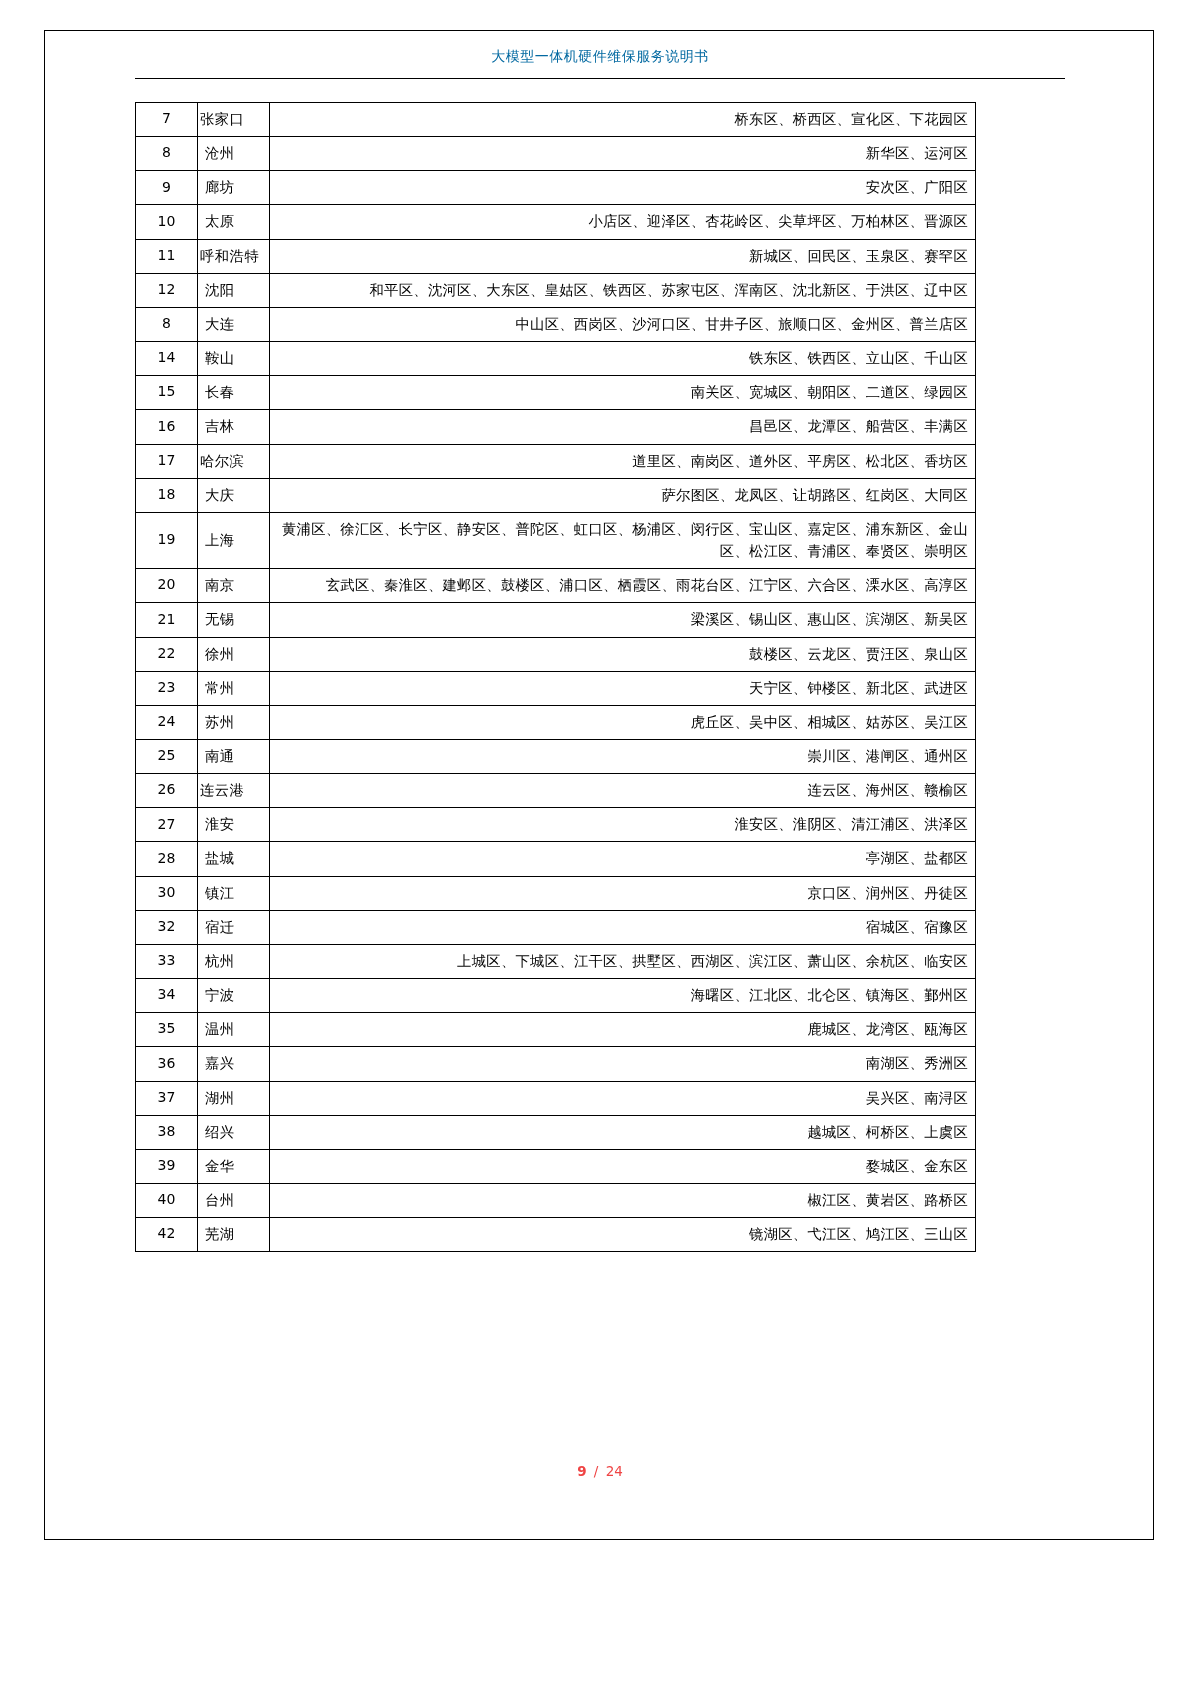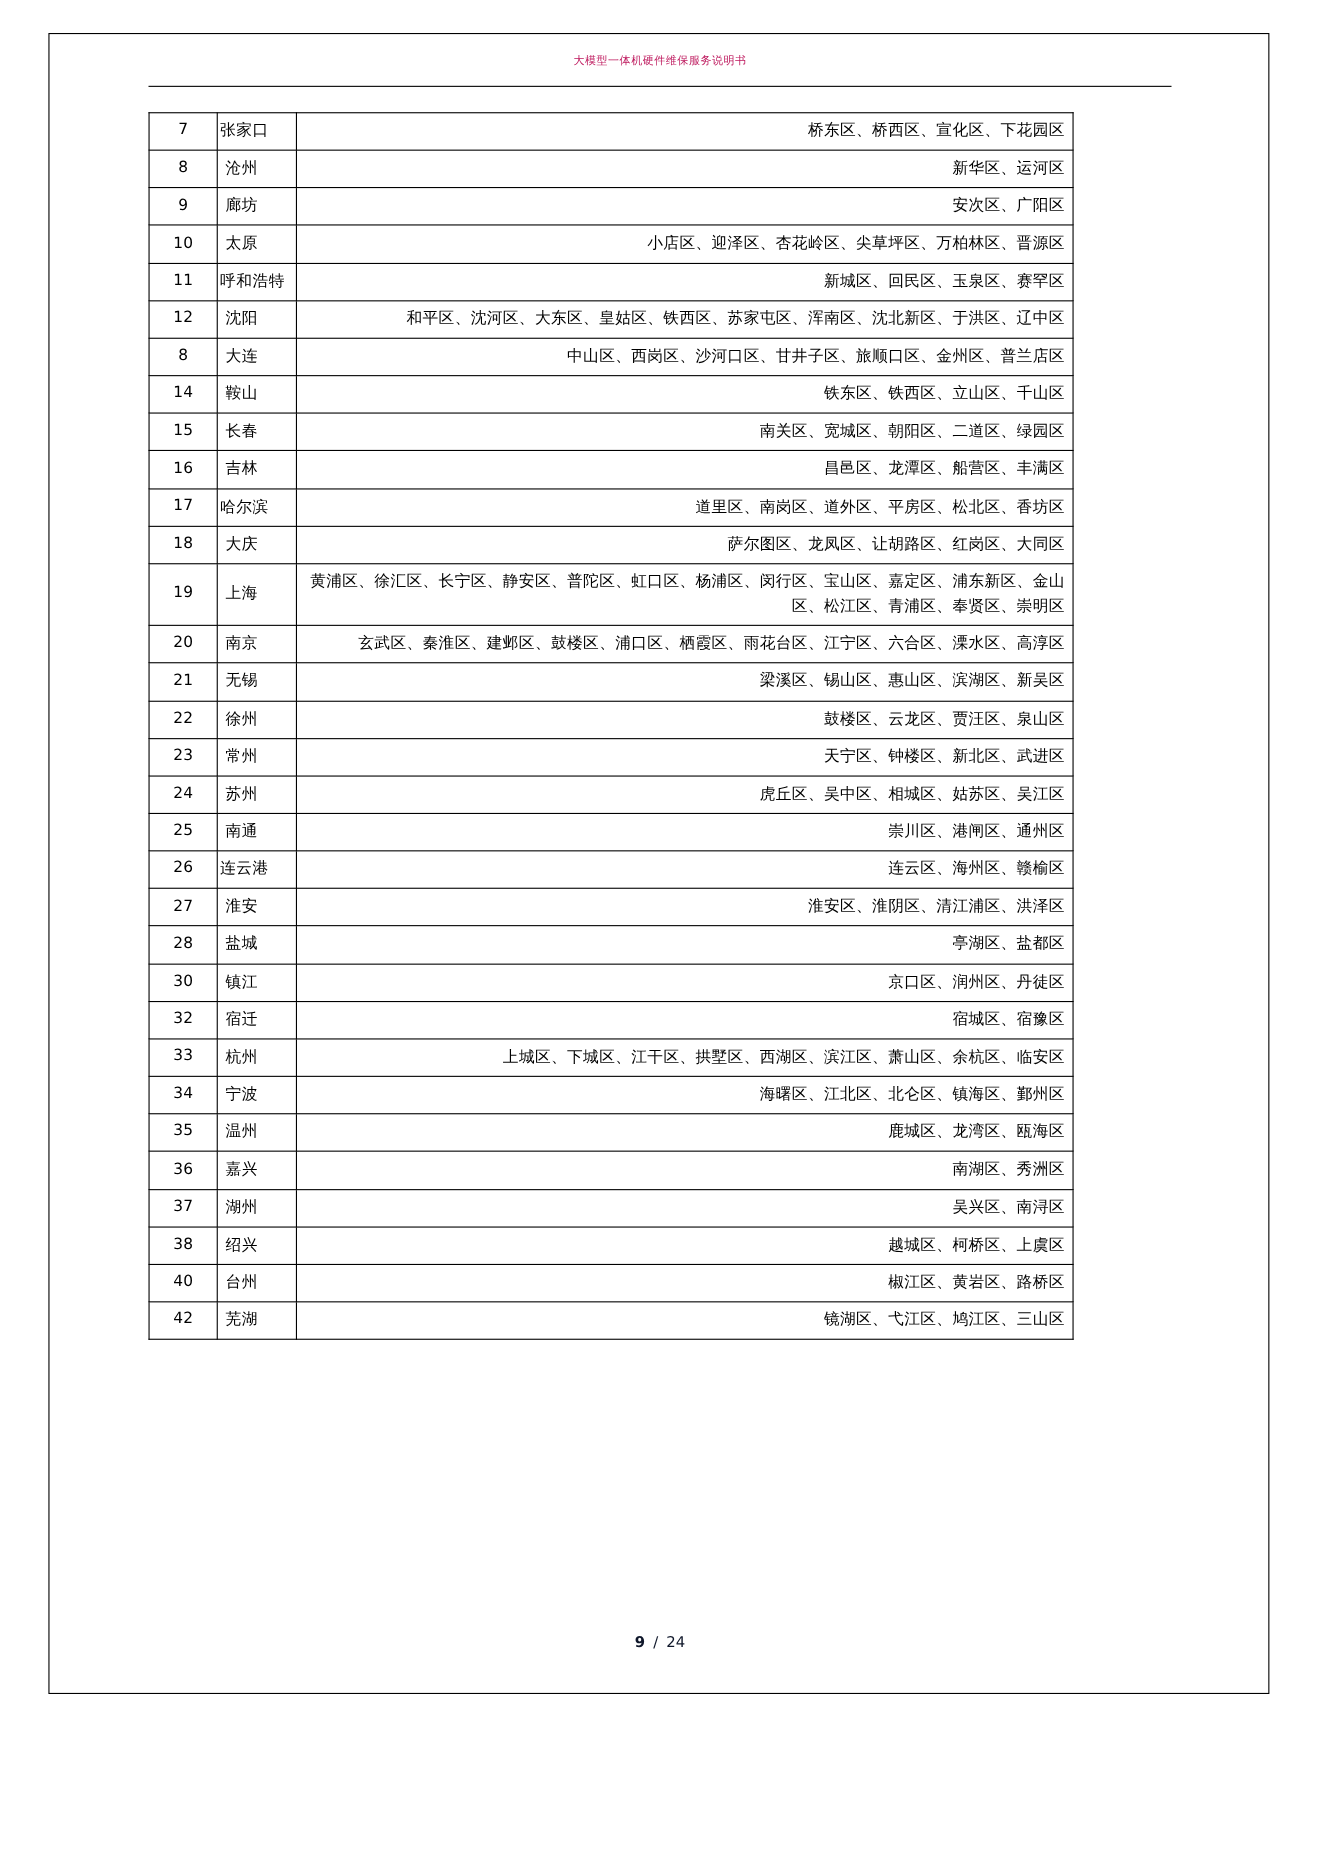--- a/index.html
+++ b/index.html
@@ -26,23 +26,23 @@
     height: 1510px;
     border: 1px solid #000;
     box-sizing: border-box;
   }
   .doc-header {
     position: absolute;
     left: 0;
     right: 0;
     top: 48px;
     text-align: center;
-    font-size: 10px;
+    font-size: 14px;
     letter-spacing: 0.5px;
-    color: #be185d;
+    color: #0369a1;
   }
   .header-rule {
     position: absolute;
     left: 135px;
     right: 135px;
     top: 78px;
     height: 0;
     border-top: 1px solid #000;
   }
   .table-wrap {
@@ -83,22 +83,21 @@
     text-align: right;
     letter-spacing: 0.3px;
   }
   .footer {
     position: absolute;
     left: 0;
     right: 0;
     top: 1463px;
     text-align: center;
     font-size: 13.5px;
-    color: #0f172a;
-    margin-top: 22px;
+    color: #ef4444;
   }
   .footer .pg {
     font-weight: bold;
   }
   .footer .sep {
     margin: 0 3px;
   }
 </style>
 </head>
 <body>
@@ -261,20 +260,25 @@
             <td class="idx">37</td>
             <td class="city">湖州</td>
             <td class="dist">吴兴区、南浔区</td>
           </tr>
           <tr>
             <td class="idx">38</td>
             <td class="city">绍兴</td>
             <td class="dist">越城区、柯桥区、上虞区</td>
           </tr>
           <tr>
+            <td class="idx">39</td>
+            <td class="city">金华</td>
+            <td class="dist">婺城区、金东区</td>
+          </tr>
+          <tr>
             <td class="idx">40</td>
             <td class="city">台州</td>
             <td class="dist">椒江区、黄岩区、路桥区</td>
           </tr>
           <tr>
             <td class="idx">42</td>
             <td class="city">芜湖</td>
             <td class="dist">镜湖区、弋江区、鸠江区、三山区</td>
           </tr>
         </tbody>

